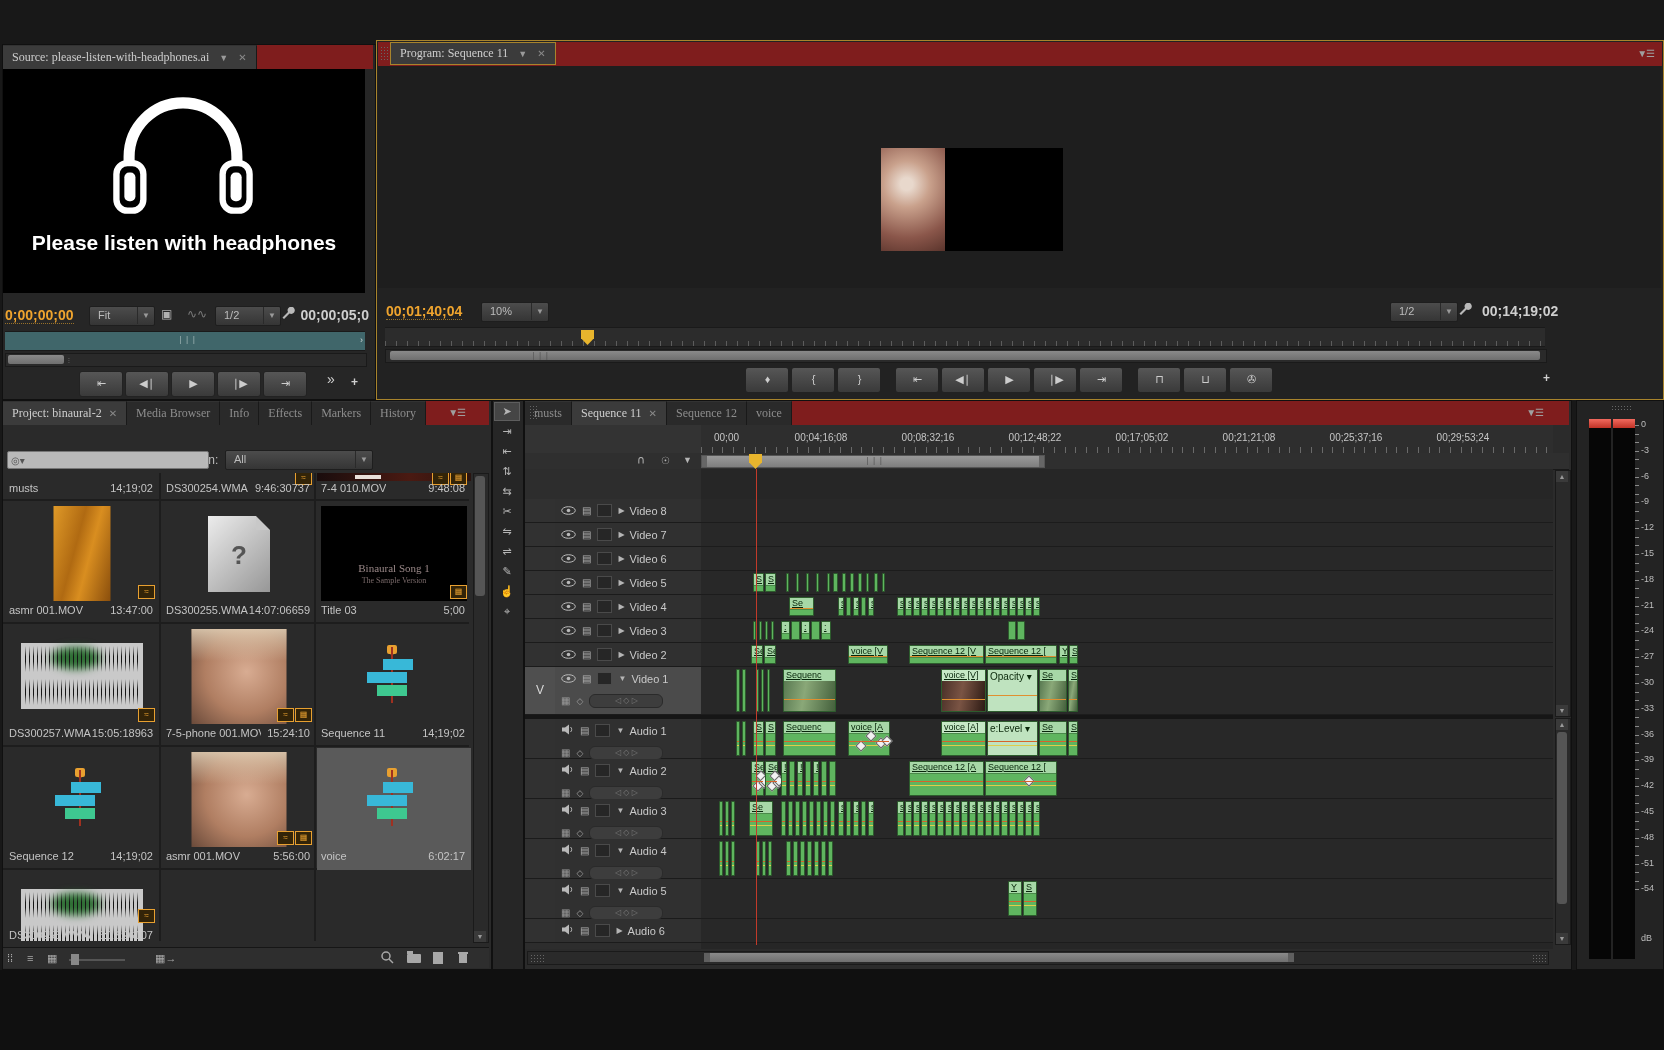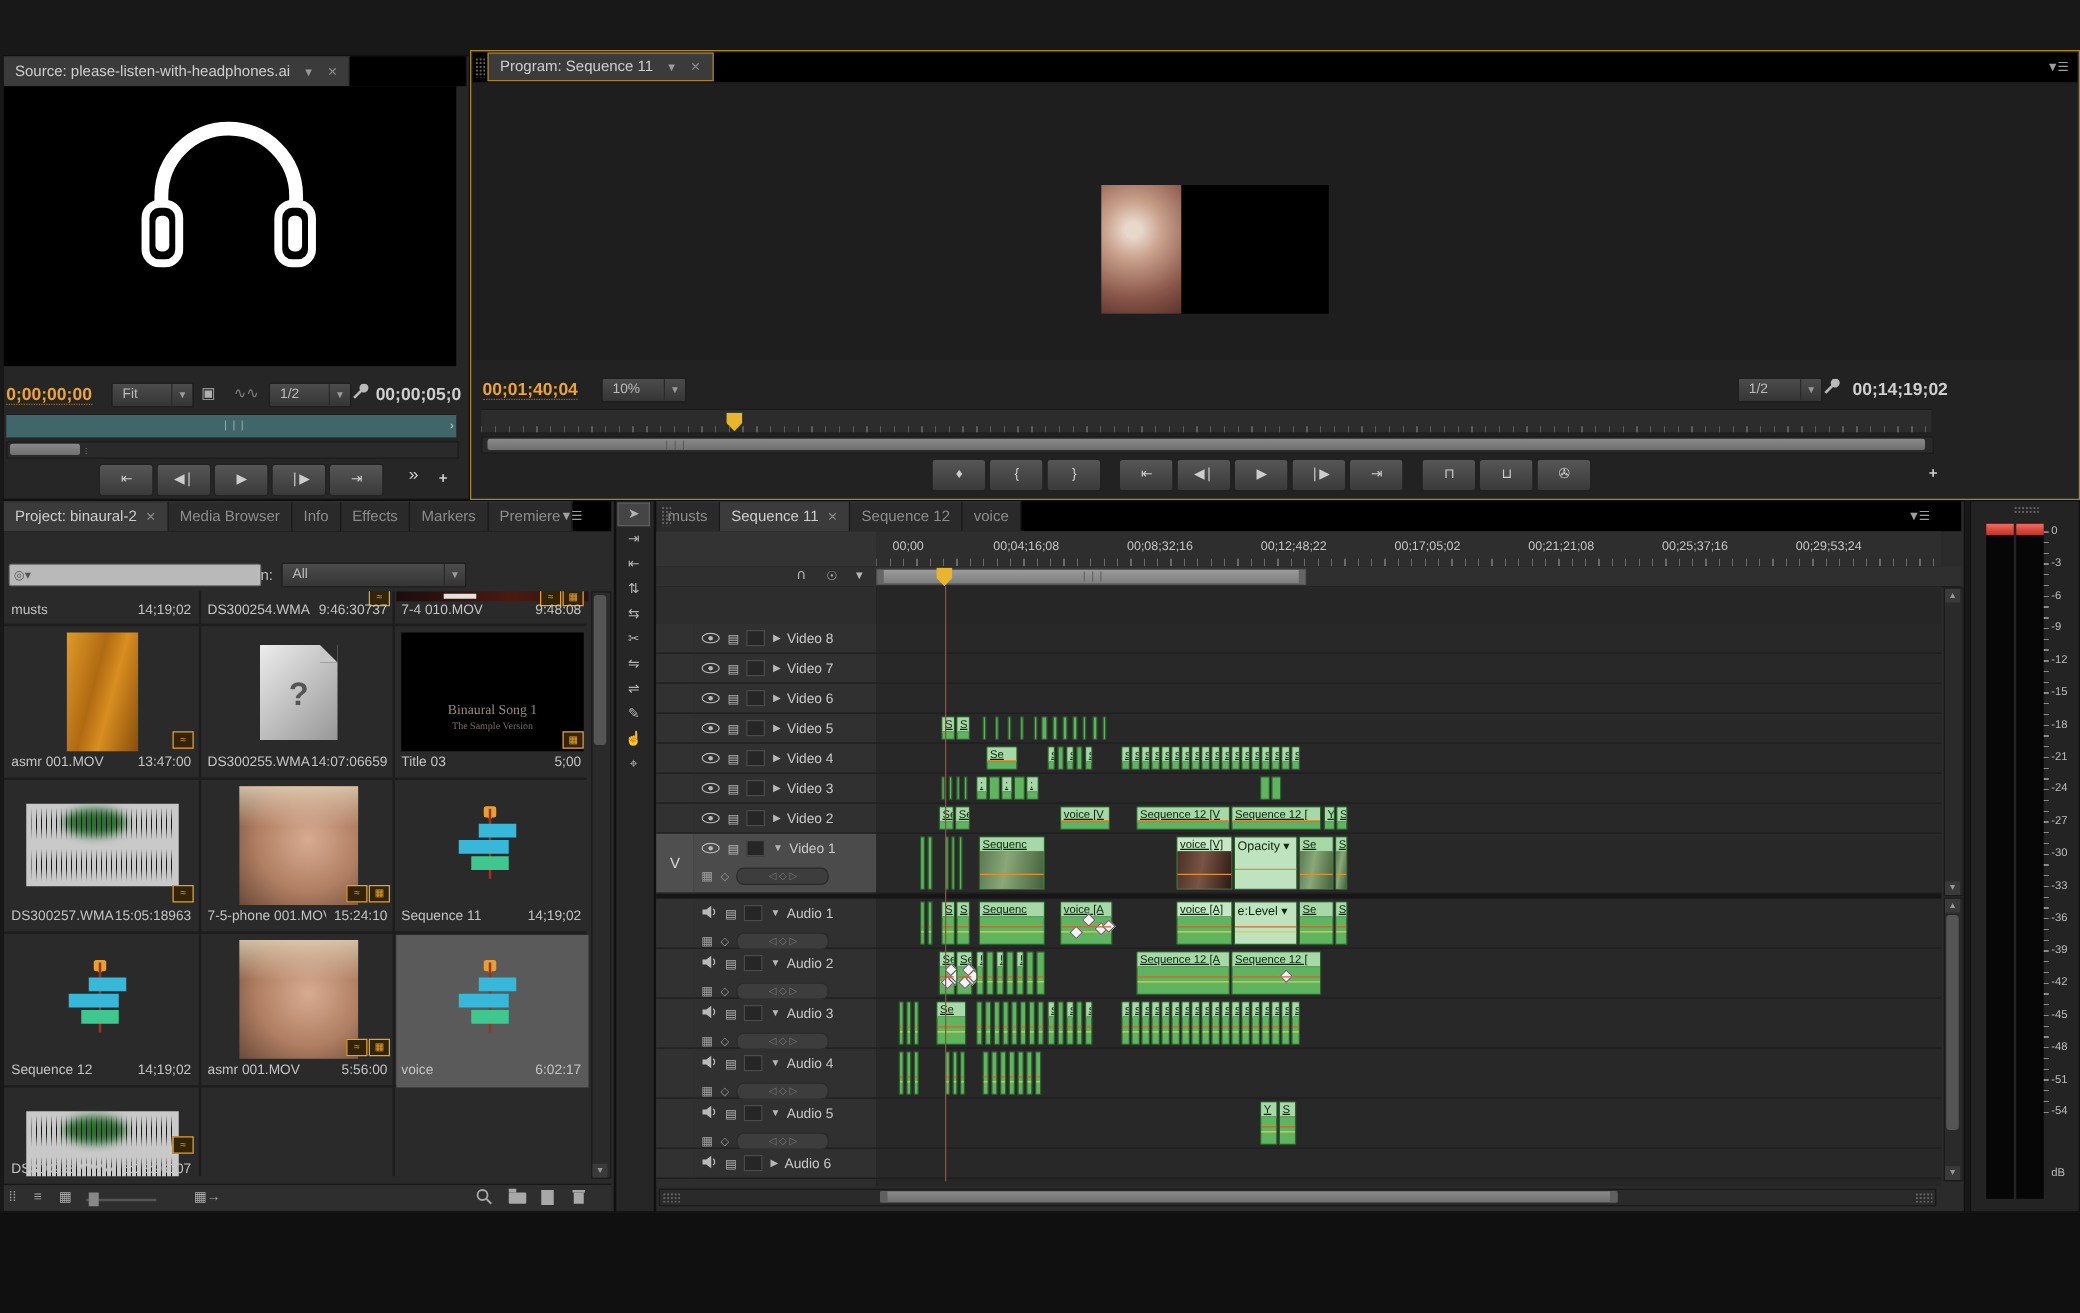--- a/index.html
+++ b/index.html
@@ -13,21 +13,21 @@
     color:#cbb9f0;font-size:8px;line-height:13px;text-align:center;font-weight:bold;}
   #win-title{position:absolute;left:24px;top:0;white-space:nowrap;}
   .winbtn{position:absolute;top:0;width:28px;height:16px;border:1px solid #1c1f24;border-top:none;
     border-radius:0 0 3px 3px;background:linear-gradient(#555b64,#363b42);color:#dfe3e8;
     font-size:9px;text-align:center;line-height:15px;}
   #btn-close{background:linear-gradient(#c0564a,#8c2f26);}
   #menubar{position:absolute;left:0;top:20px;width:1664px;height:20px;
     background:linear-gradient(#f6f6f6,#d8d8d8);border-bottom:1px solid #9a9a9a;}
   .menu-item{display:inline-block;padding:3px 9px 0 9px;color:#111;height:17px;}
   
-  .tabbar{position:absolute;height:24px;background:#000000;}
+  .tabbar{position:absolute;height:24px;background:#7f1d1d;font-family:Liberation Serif, serif;}
   .tab{float:left;height:23px;line-height:23px;padding:0 9px;font-size:12px;color:#8d8d8d;
     background:#2a2a2a;border-right:1px solid #191919;border-top:1px solid #323232;white-space:nowrap;}
   .tab.active{background:#3b3b3b;color:#cecece;}
   .tab .x{color:#8a8a8a;margin-left:7px;font-size:10px;}
   .tab .dd-a{color:#9a9a9a;margin-left:7px;font-size:9px;}
   .panelmenu{position:absolute;color:#9f9f9f;font-size:10px;letter-spacing:-1px;}
   .dd{position:absolute;height:18px;line-height:17px;background:linear-gradient(#4c4c4c,#353535);
     border:1px solid #1e1e1e;border-radius:2px;color:#bcbcbc;font-size:11px;padding:0 20px 0 8px;}
   .dd .car{position:absolute;right:4px;top:0;font-size:8px;color:#9a9a9a;border-left:1px solid #2a2a2a;padding-left:4px;}
   .tc{font-weight:bold;font-size:14px;color:#efa42e;border-bottom:1px dotted #96702a;white-space:nowrap;}
@@ -135,20 +135,21 @@
         <span class="dd-a">▼☰</span></div>
     </div>
     <div id="src-viewer">
       <svg width="160" height="130" viewBox="0 0 100 82" style="position:absolute;left:100px;top:18px">
         <path d="M16 58 v-14 a34 34 0 0 1 68 0 v14" fill="none" stroke="#fff" stroke-width="7"></path>
         <rect x="8" y="48" width="17" height="30" rx="7" fill="#000" stroke="#fff" stroke-width="4"></rect>
         <rect x="75" y="48" width="17" height="30" rx="7" fill="#000" stroke="#fff" stroke-width="4"></rect>
         <rect x="13" y="54" width="7" height="18" rx="3" fill="#fff"></rect>
         <rect x="80" y="54" width="7" height="18" rx="3" fill="#fff"></rect>
       </svg>
+      <div id="src-overlay1" style="top:162px">Please listen with headphones</div>
     </div>
     <div class="abs" style="left:0;top:258px;width:370px;height:26px">
       <span class="tc" style="position:absolute;left:2px;top:4px">0;00;00;00</span>
       <div class="dd" style="left:86px;top:3px;width:36px">
         <span>Fit</span><span class="car">▼</span></div>
       <span class="abs" style="left:158px;top:4px;color:#b0b0b0">▣</span>
       <span class="abs" style="left:184px;top:4px;color:#7a7a7a">∿∿</span>
       <div class="dd" style="left:212px;top:3px;width:36px">
         <span>1/2</span><span class="car">▼</span></div>
       <svg width="15" height="15" style="position:absolute;left:278px;top:4px">
@@ -206,21 +207,21 @@
     <span class="abs" style="left:1166px;top:330px;color:#cfcfcf;font-weight:bold">+</span>
   </div>
 
   <div id="project-panel">
     <div class="tabbar" style="left:0;top:0;width:486px" id="proj-tabs">
         <div class="tab active"><span style="display: inline;">Project: binaural-2</span><span class="x">✕</span></div>
         <div class="tab"><span style="display: inline;">Media Browser</span></div>
         <div class="tab"><span style="display: inline;">Info</span></div>
         <div class="tab"><span style="display: inline;">Effects</span></div>
         <div class="tab"><span style="display: inline;">Markers</span></div>
-        <div class="tab"><span style="display: inline;">Premiere</span></div>
+        <div class="tab"><span style="display: inline;">History</span></div>
       </div>
     <span class="panelmenu" style="position:absolute;right:26px;top:6px">▼☰</span>
     <div id="proj-search">
       <span style="position:absolute;left:3px;top:1px;color:#555">◎▾</span>
     </div>
     <span class="abs" style="left:202px;top:52px;color:#bdbdbd">In:</span>
     <div class="dd" style="left:222px;top:49px;width:118px">
       <span>All</span><span class="car">▼</span></div>
     <div id="grid">
         <div class="vline" style="left: 156px; top: 0px; height: 468px;"></div>

